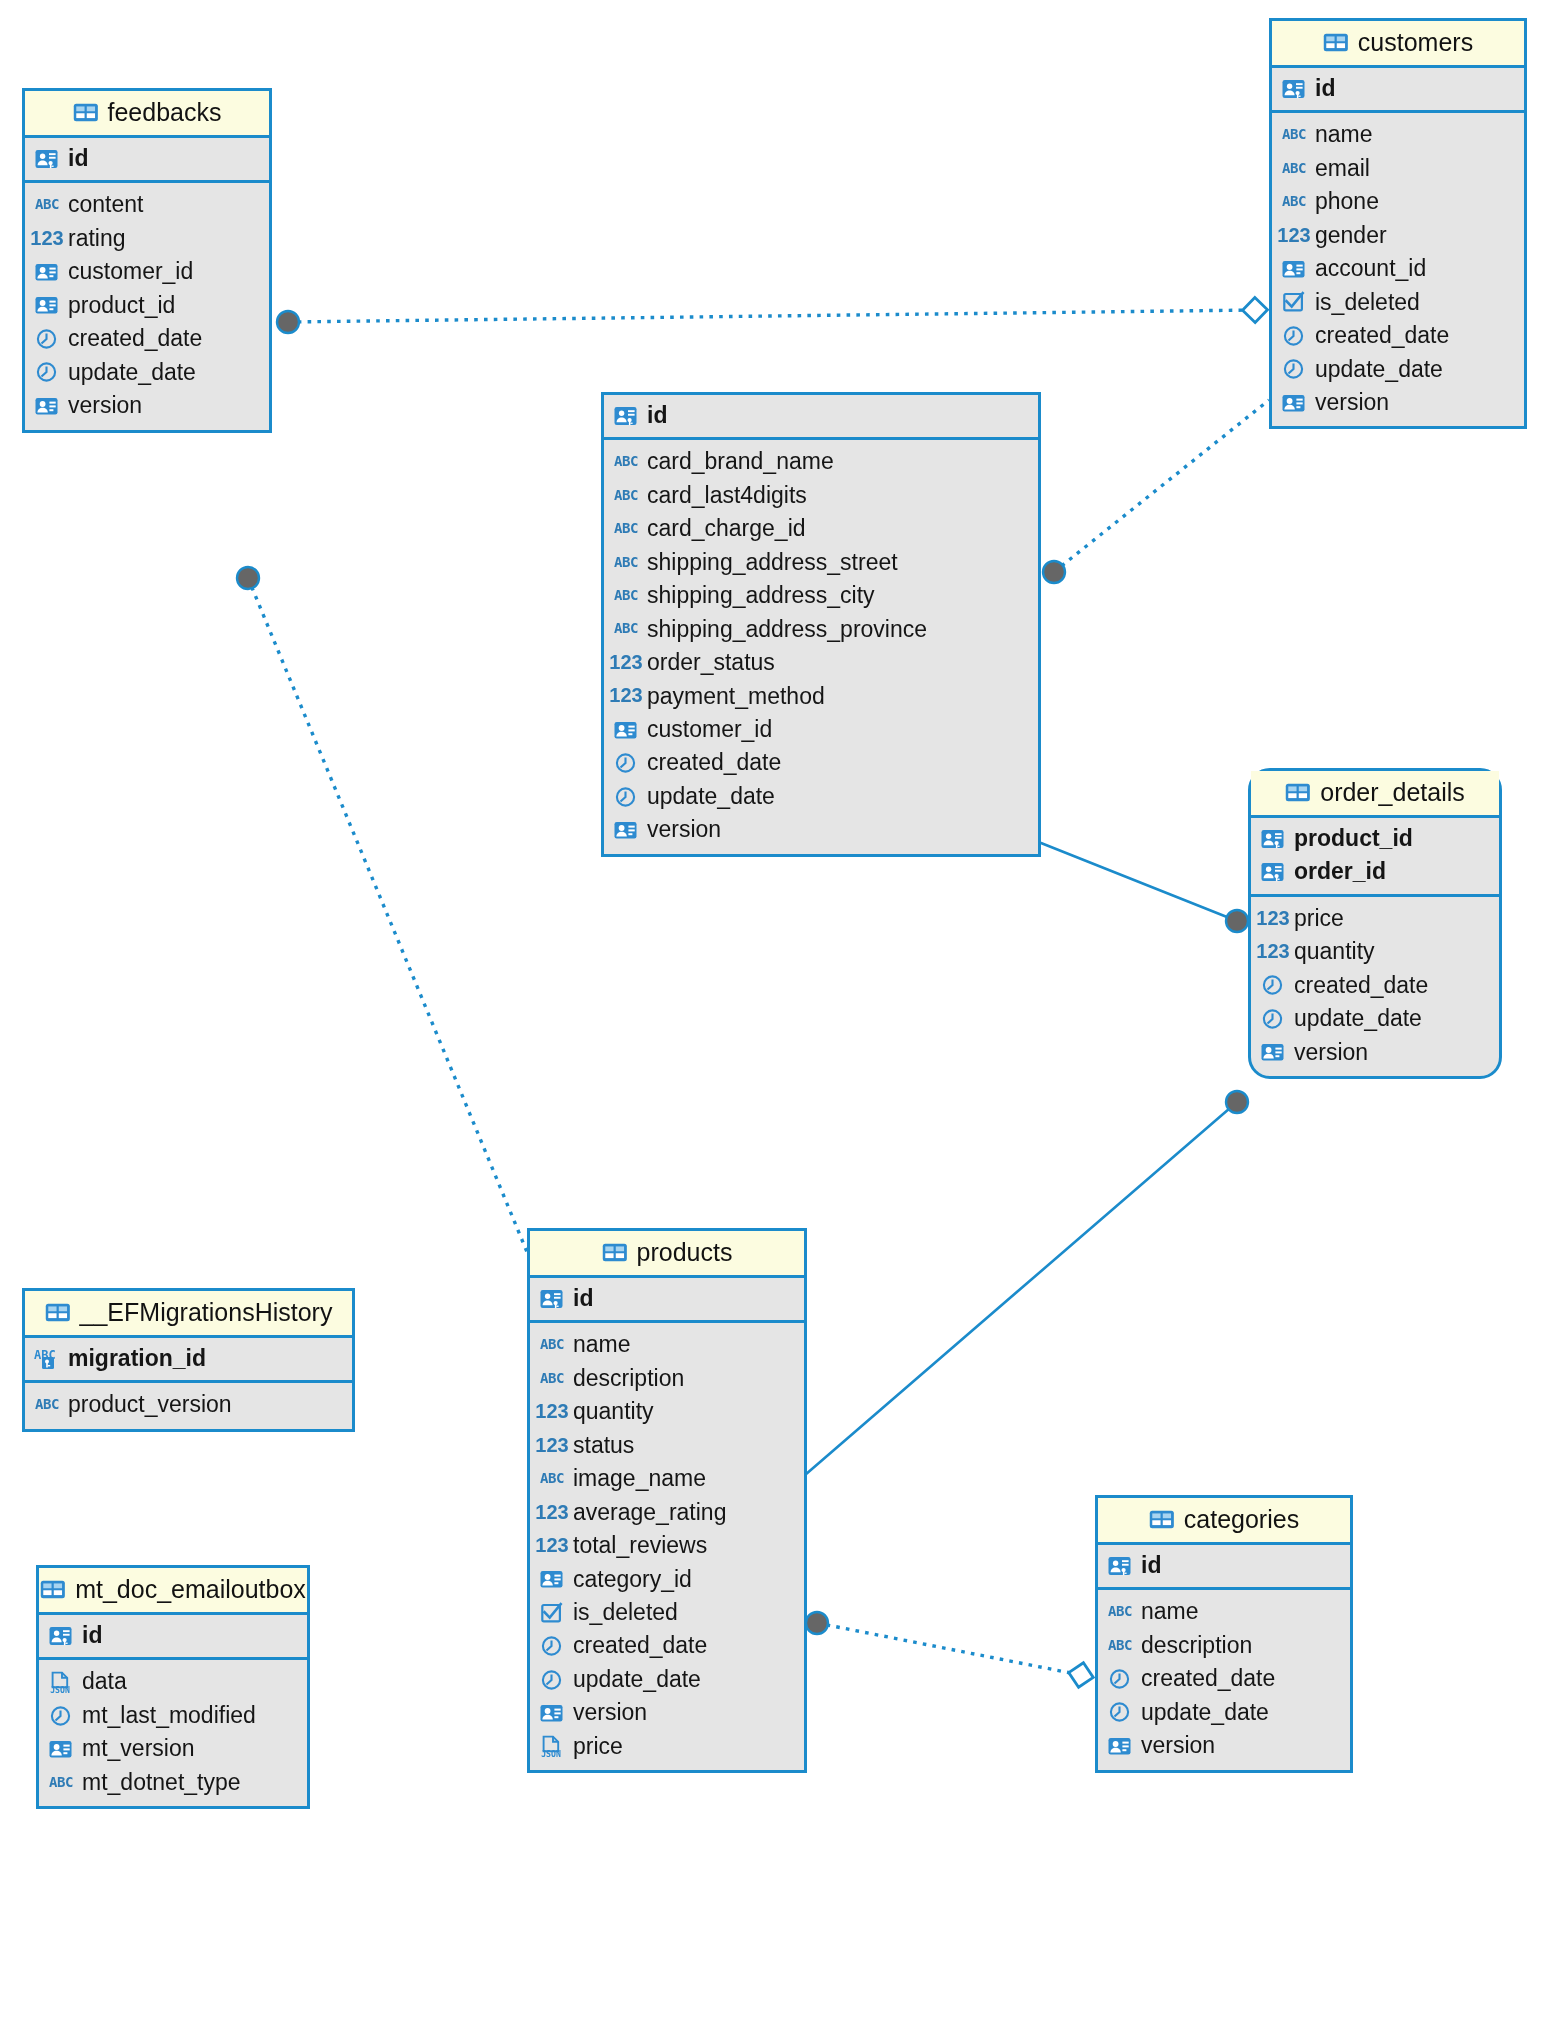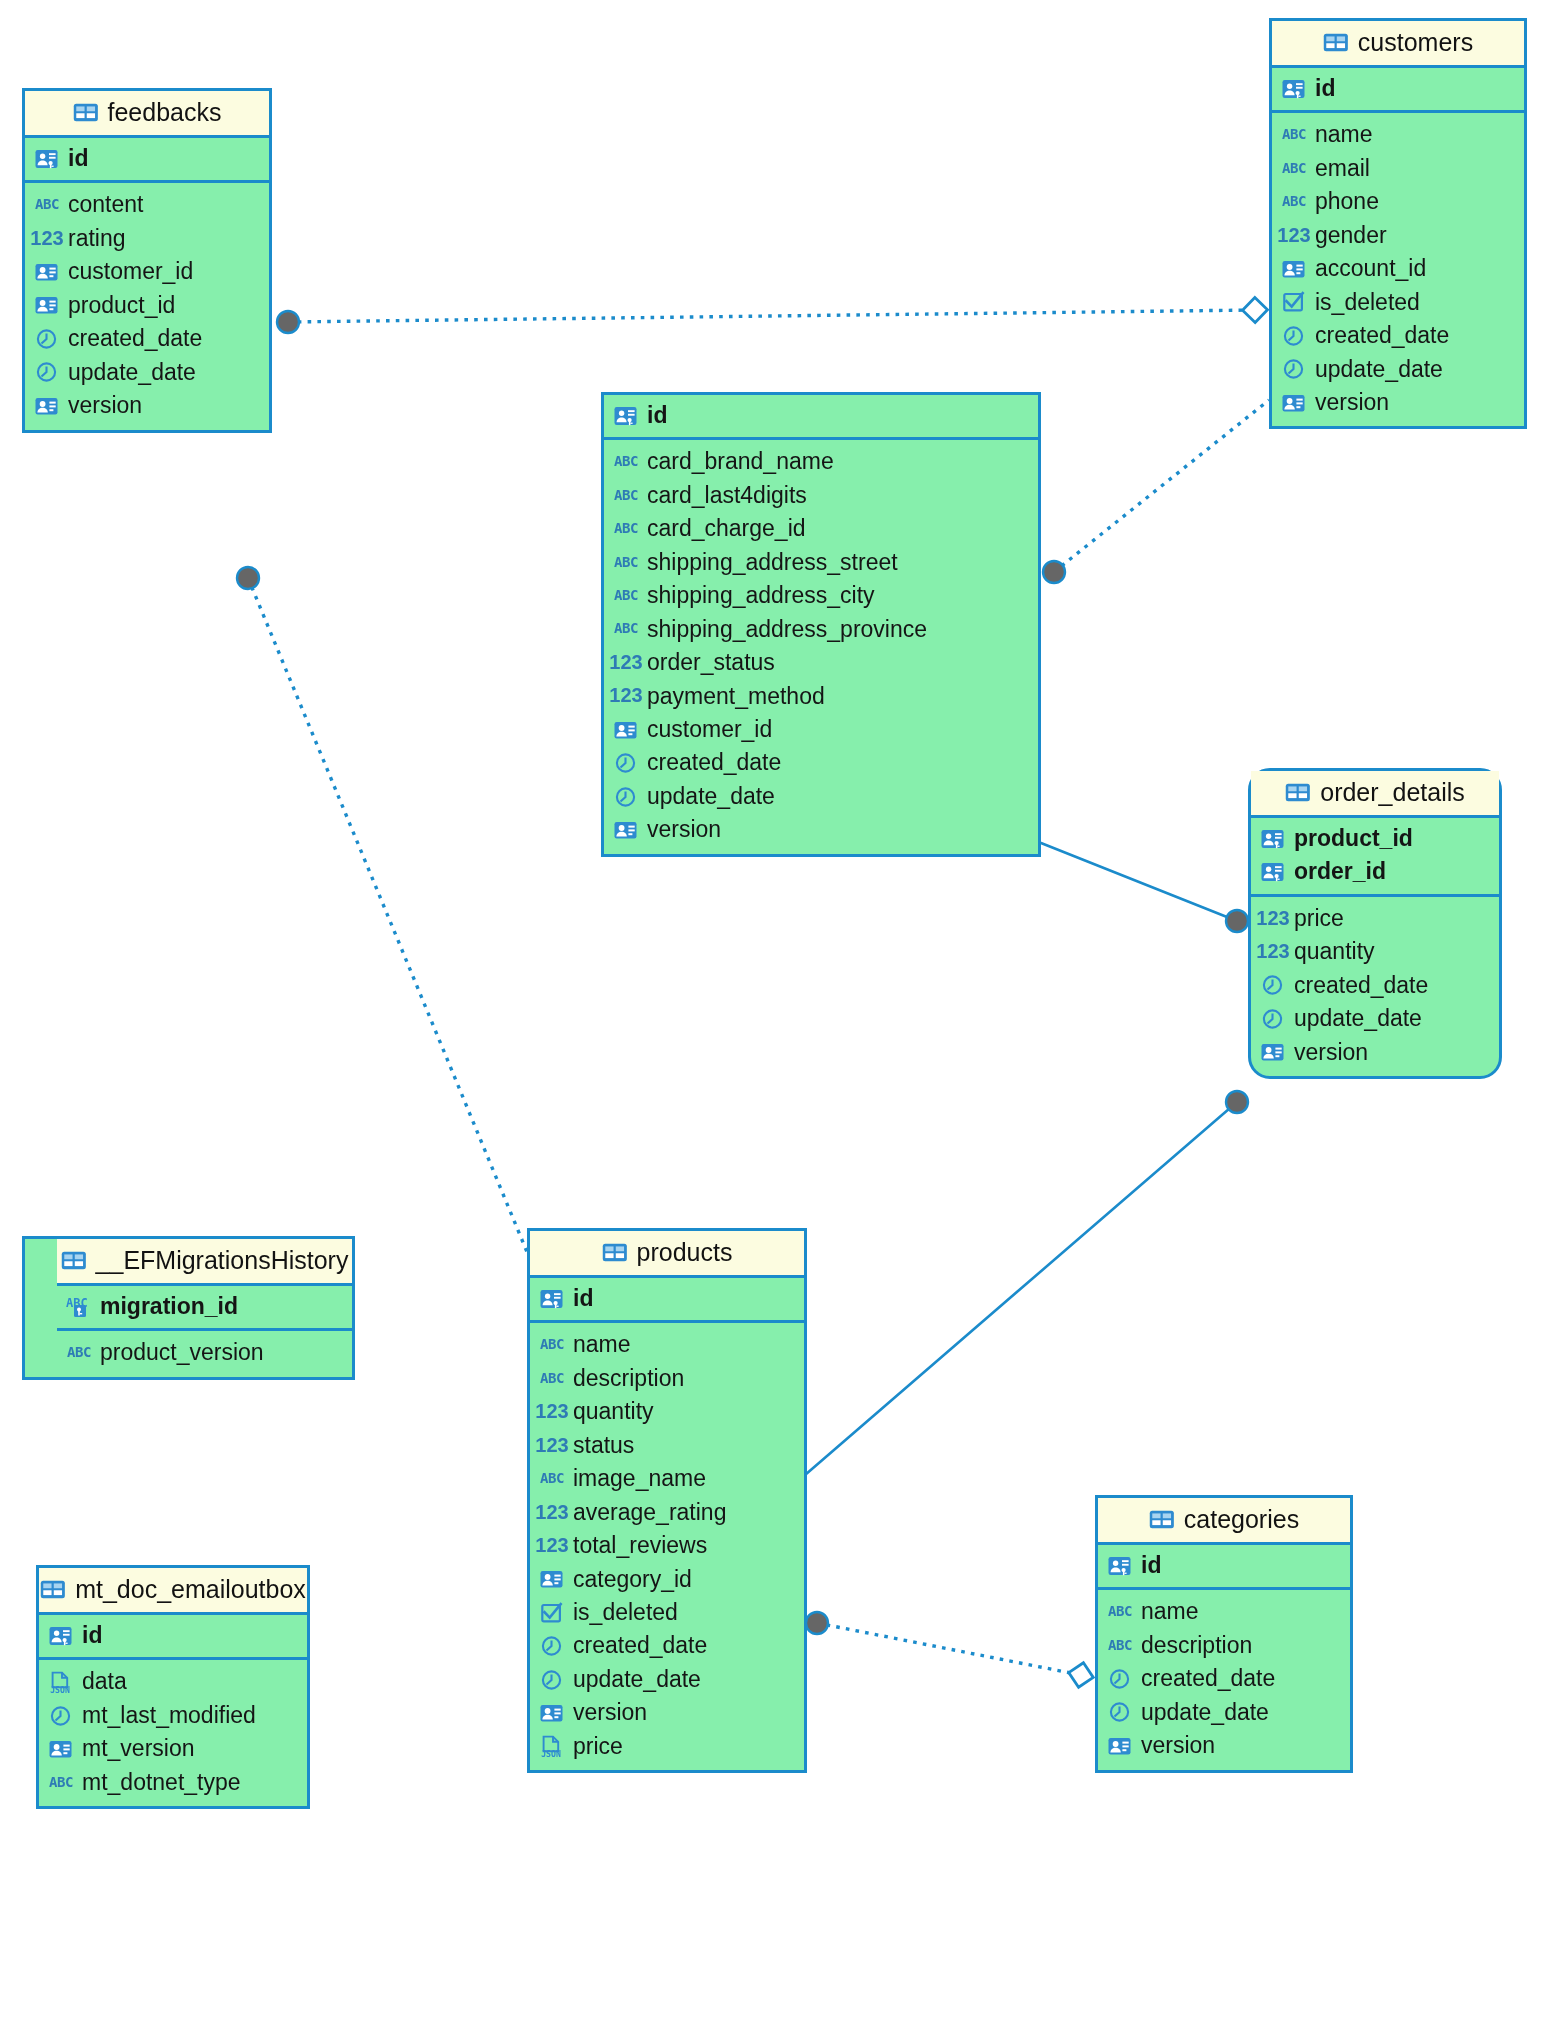--- a/index.html
+++ b/index.html
@@ -23,21 +23,21 @@
     left: 0;
     top: 0;
     width: 1554px;
     height: 2022px;
     pointer-events: none;
   }
   .table-node {
     position: absolute;
     box-sizing: border-box;
     border: 3px solid #1B8BCB;
-    background: #86efac;
+    background: #e5e5e5;
     z-index: 5;
   }
   .tbl-header {
     background: #FCFCE0;
     border-bottom: 3px solid #1B8BCB;
     display: flex;
     align-items: center;
     justify-content: center;
     gap: 9px;
     padding: 7px 10px 8px 10px;
@@ -670,21 +670,21 @@
             <svg width="26" height="24" viewBox="0 0 26 24">
               <path d="M4.6 2.6h9.4l5.2 5.2v9.4H4.6z" fill="none" stroke="#2E8BD0" stroke-width="1.9"></path>
               <path d="M14 2.6v5.2h5.2" fill="none" stroke="#2E8BD0" stroke-width="1.9"></path>
               <text x="2.2" y="23" font-family="DejaVu Sans Mono, monospace" font-size="8.2" font-weight="bold" fill="#2E8BD0">JSON</text>
             </svg>
           </span>
           <span class="col-label">price</span>
         </div>
       </div>
     </div>
-    <div class="table-node" style="left: 22px; top: 1236px; width: 333px; padding-left: 32px;">
+    <div class="table-node" style="left: 22px; top: 1288px; width: 333px;">
       <div class="tbl-header">
         <span class="icon">
           <svg width="27" height="21" viewBox="0 0 27 21">
             <rect x="0.8" y="1.5" width="25" height="18" rx="2.6" fill="#2E8BD0"></rect>
             <rect x="3.4" y="4.2" width="8.6" height="5" fill="#A8D4F0"></rect>
             <rect x="14.3" y="4.2" width="8.6" height="5" fill="#A8D4F0"></rect>
             <rect x="3.4" y="11.3" width="8.6" height="5" fill="#ffffff"></rect>
             <rect x="14.3" y="11.3" width="8.6" height="5" fill="#ffffff"></rect>
           </svg>
         </span>

